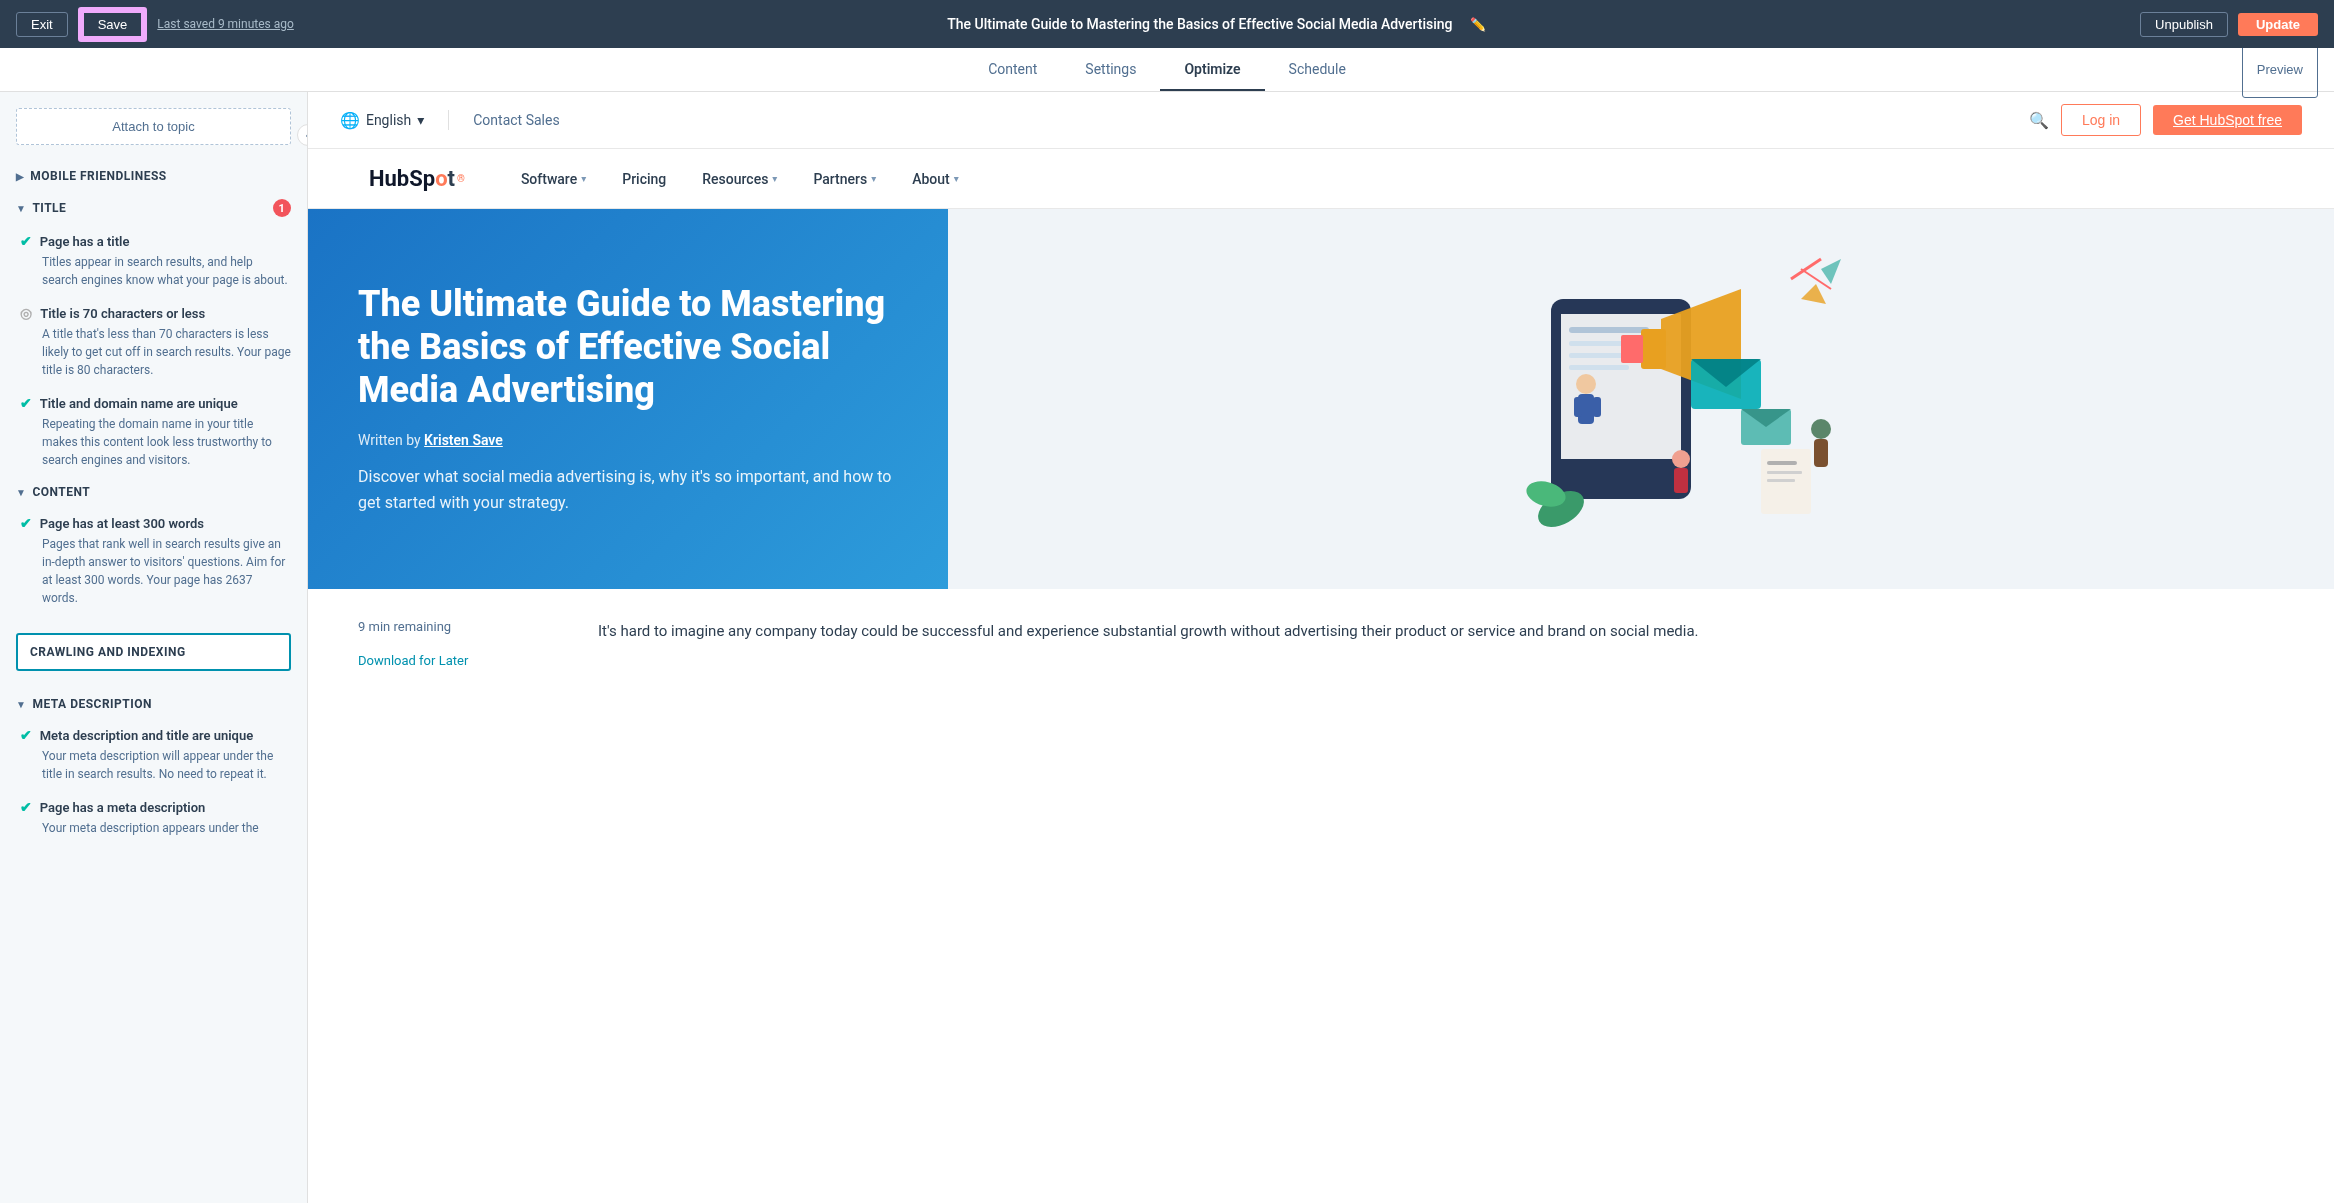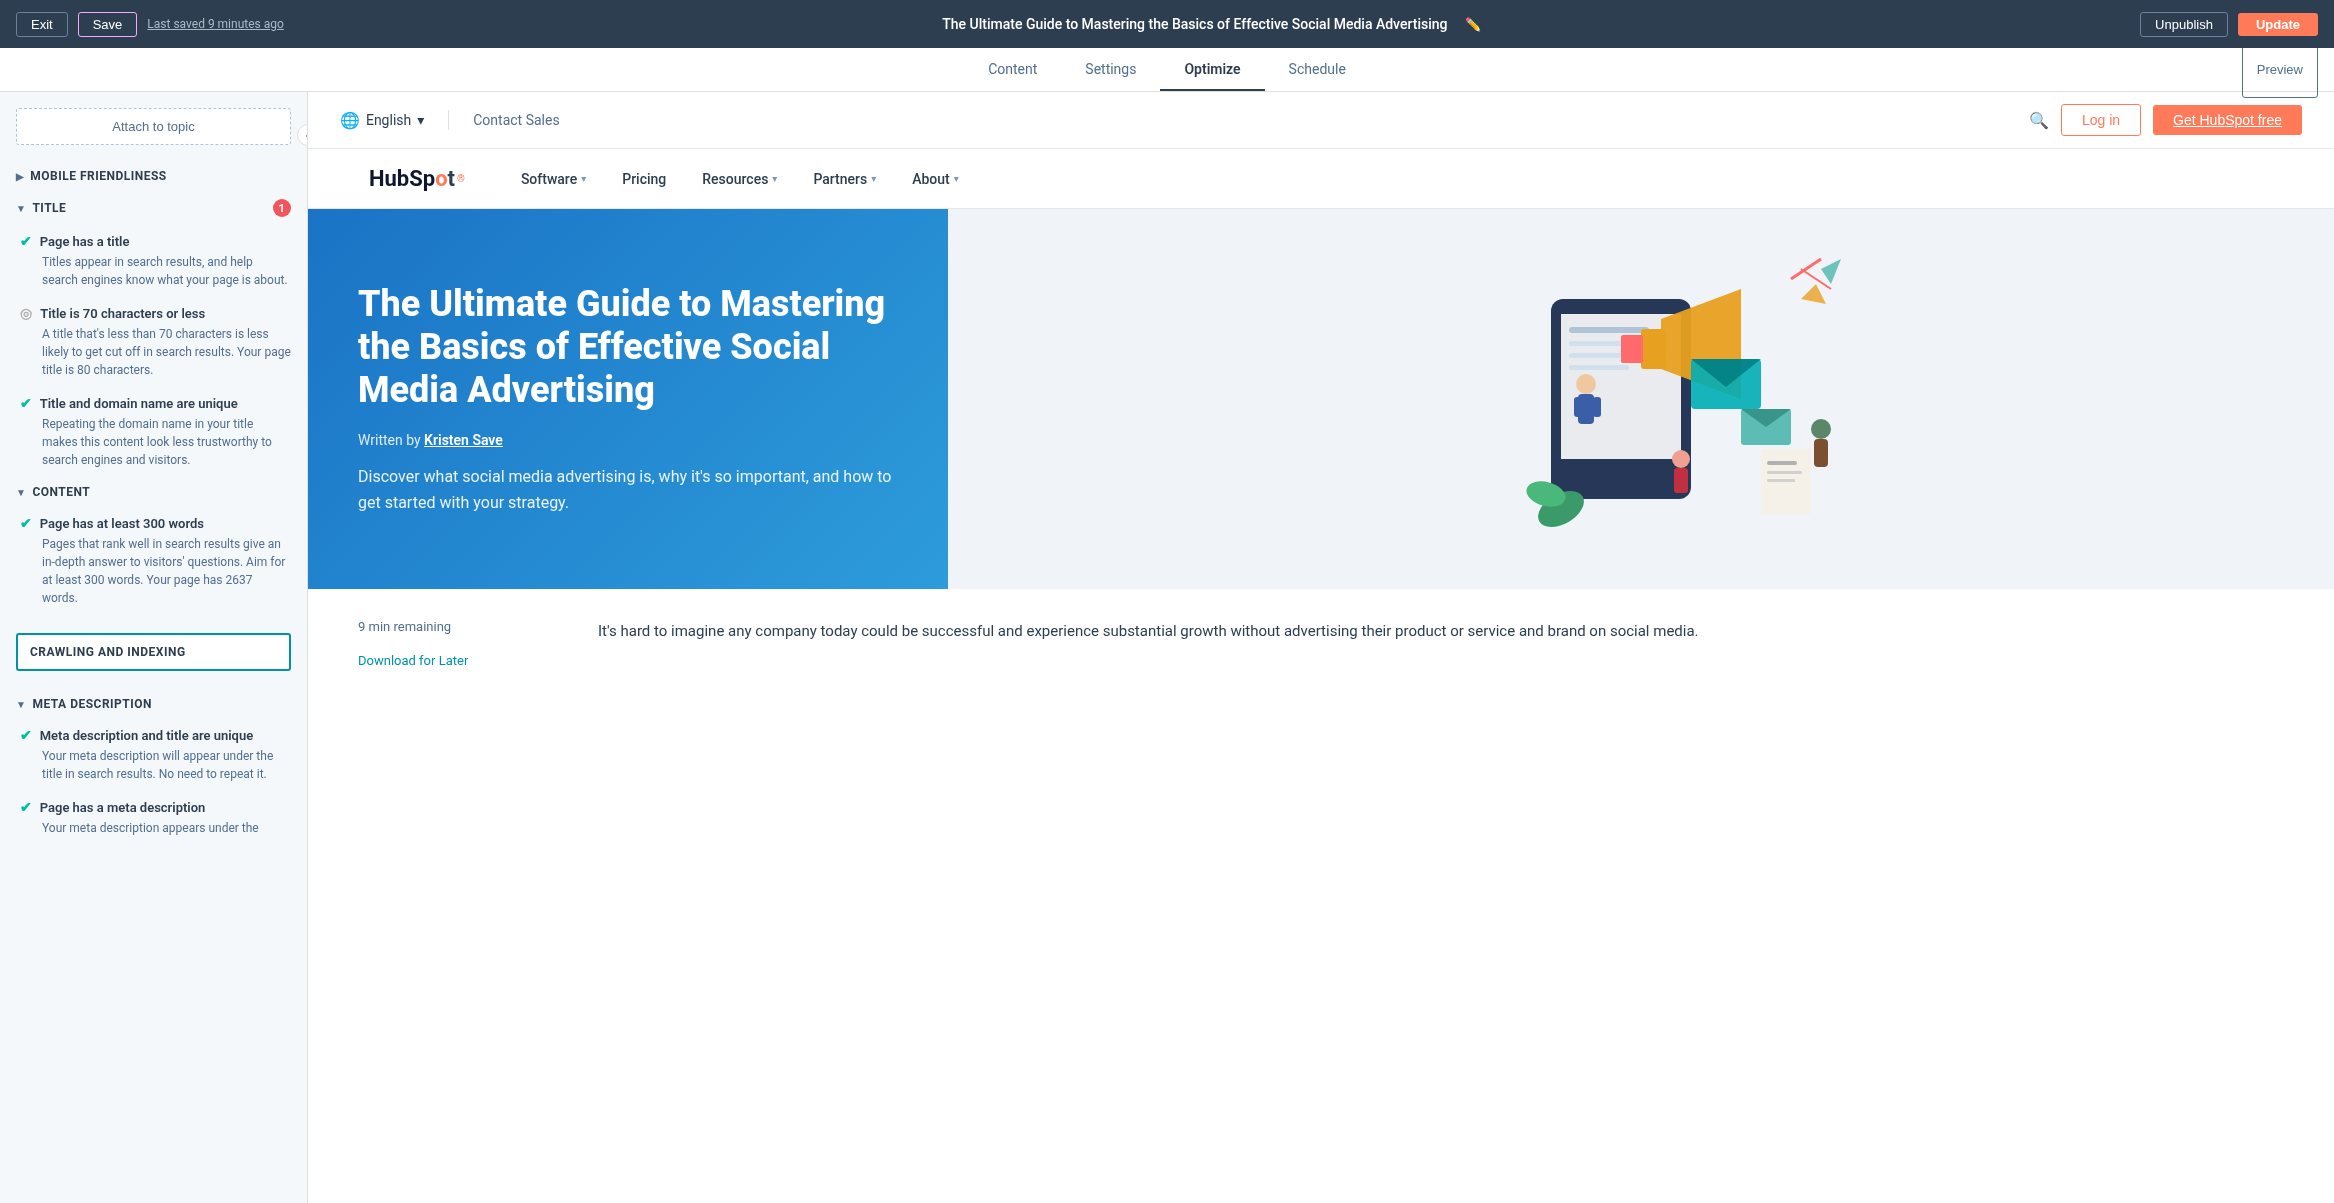--- a/index.html
+++ b/index.html
@@ -24,21 +24,21 @@
       background: transparent;
       border: 1px solid #6b8099;
       color: #fff;
       padding: 4px 14px;
       border-radius: 3px;
       font-size: 13px;
       cursor: pointer;
     }
     .btn-save {
       background: transparent;
-      border: 1px solid #f0abfc;
+      border: 6px solid #f0abfc;
       color: #fff;
       padding: 4px 14px;
       border-radius: 3px;
       font-size: 13px;
       cursor: pointer;
     }
     .last-saved {
       color: #a8bac8;
       font-size: 12px;
       text-decoration: underline;

